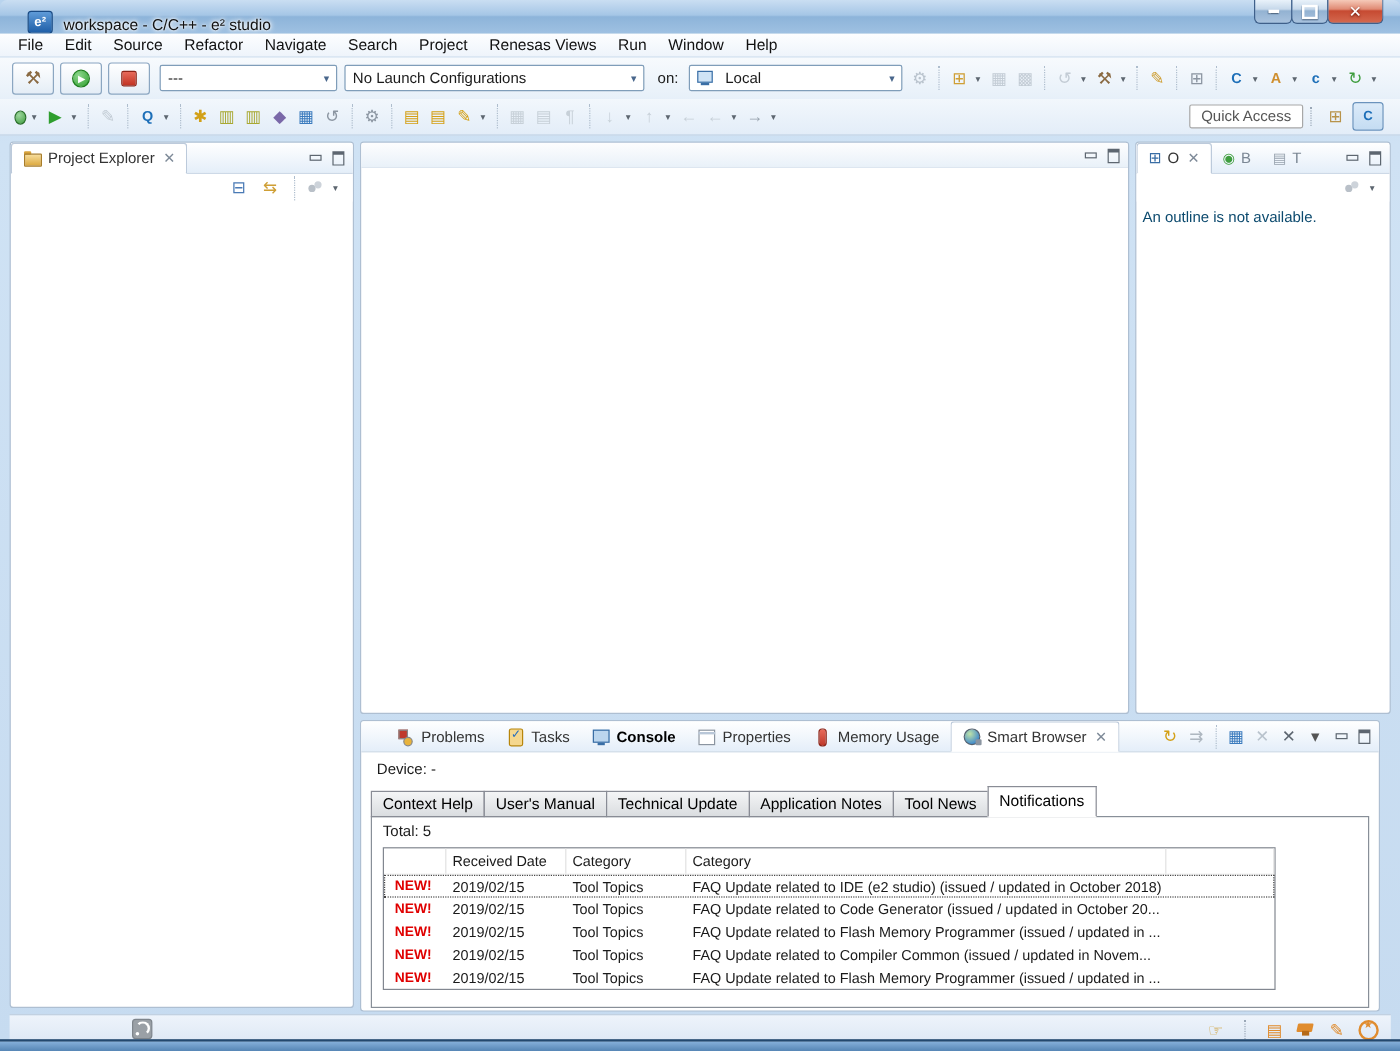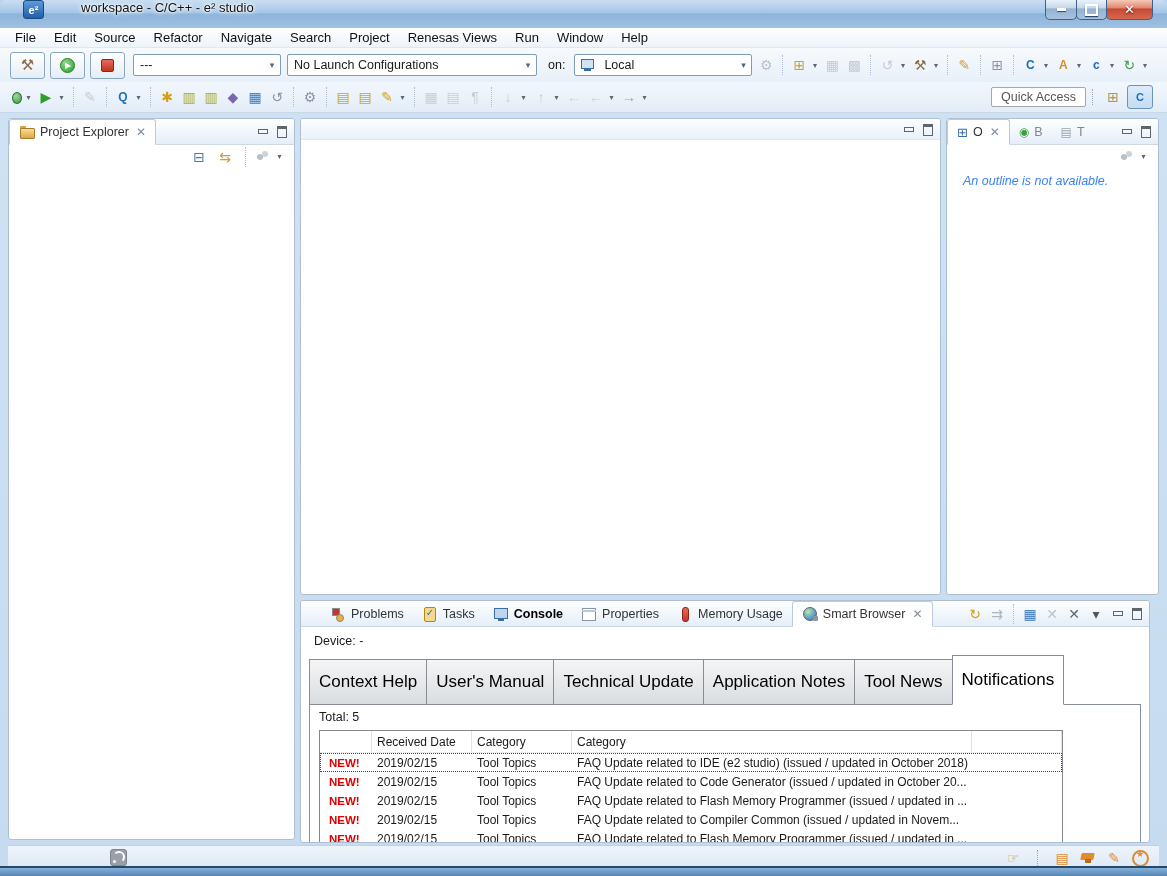--- a/index.html
+++ b/index.html
@@ -2,21 +2,21 @@
 <html><head>
 <meta charset="utf-8">
 <style>
   html,body{margin:0;padding:0;background:#9cbede;}
   body{width:1167px;height:876px;position:relative;overflow:hidden;
        font-family:"Liberation Sans","DejaVu Sans",sans-serif;font-size:12.5px;color:#1a1a1a;}
   .window{position:absolute;inset:0;background:linear-gradient(#b9d4ee,#cfe2f4 120px,#c6dbf0);}
   
   #titlebar{position:absolute;left:0;top:0;width:1167px;height:28px;
     background:linear-gradient(#cadef2,#a5c6e6 45%,#8db4da 50%,#9fc1e2);
-    border-bottom:1px solid #7fa3c8;border-radius:6px 6px 0 0;display:flex;align-items:flex-start;gap:28px;}
+    border-bottom:1px solid #7fa3c8;border-radius:6px 6px 0 0;display:flex;align-items:flex-end;}
   .appbadge{width:19px;height:17px;margin-left:23px;border-radius:3px;
     background:linear-gradient(#5f9bd8,#1f5fa8);color:#fff;font-size:11px;font-weight:bold;
     display:flex;align-items:center;justify-content:center;border:1px solid #184a84;}
   .title{margin-left:9px;font-size:13px;color:#111;
     text-shadow:0 0 6px #fff,0 0 4px #fff,0 0 2px #fff;}
   .winbtns{position:absolute;right:14px;top:0;display:flex;}
   .tb-btn{height:19px;border:1px solid #3f608a;border-top:none;border-radius:0 0 5px 5px;
     background:linear-gradient(#e9f2fa,#c6d8ea 40%,#93b2d2 48%,#a9c3de);
     display:flex;align-items:center;justify-content:center;margin-left:-1px;}
   .tb-min{width:30px;} .tb-max{width:29px;} 
@@ -72,27 +72,27 @@
   .vtab.active{background:#fff;border:1px solid #bccadb;border-bottom:1px solid #fff;
     border-radius:3px 3px 0 0;margin-bottom:-1px;}
   .vtab .bold{font-weight:bold;color:#000;}
   .closex{color:#7e8a98;font-size:12px;font-weight:bold;margin-left:2px;}
   .strip-right{position:absolute;right:4px;top:0;height:25px;display:flex;align-items:center;gap:3px;}
   .pm{width:16px;height:15px;position:relative;display:inline-block;}
   .pm-min:before{content:"";position:absolute;left:3px;top:5px;width:8px;height:3px;border:1px solid #5d6670;}
   .pm-max:before{content:"";position:absolute;left:3px;top:2px;width:8px;height:8px;border:1px solid #5d6670;border-top-width:3px;}
   .viewtools{height:23px;background:#fff;display:flex;justify-content:flex-end;align-items:center;
     padding-right:8px;gap:4px;}
-  .olmsg{padding:6px 16px;font-size:12.5px;color:#3b82f6;font-style:italic;}
+  .olmsg{padding:6px 5px;font-size:12.5px;color:#0c4a6e;}
   .edstrip{height:20px;background:linear-gradient(#fdfdfe,#e9f1f9);border-bottom:1px solid #dde6f0;position:relative;}
   
   .devline{padding:7px 0 0 13px;font-size:12.5px;}
   #subtabs{margin:7px 0 0 8px;display:flex;align-items:flex-end;position:relative;z-index:2;}
-  .wtab{height:20px;line-height:20px;padding:12px 9px;border:1px solid #898c95;margin-right:-1px;
-    background:linear-gradient(#f4f5f6,#e8eaec 45%,#dadde0);font-size:17px;color:#000;}
+  .wtab{height:20px;line-height:20px;padding:0 9px;border:1px solid #898c95;margin-right:-1px;
+    background:linear-gradient(#f4f5f6,#e8eaec 45%,#dadde0);font-size:13px;color:#000;}
   .wtab.active{background:#fff;height:24px;line-height:23px;border-bottom:1px solid #fff;position:relative;z-index:3;}
   .cbox{margin:-1px 8px 0 8px;border:1px solid #888f98;background:#fff;height:160px;position:relative;z-index:1;box-sizing:border-box;}
   .total{padding:5px 0 0 9px;font-size:12.5px;}
   .ntable{margin:6px 0 0 9px;width:744px;border:1px solid #828790;box-sizing:border-box;}
   .trow{display:grid;grid-template-columns:52px 100px 100px 400px 1fr;height:19px;align-items:center;}
   .thead{height:21px;border-bottom:1px solid #ededed;}
   .thead .tc{border-right:1px solid #e2e2e2;height:100%;display:flex;align-items:center;}
   .tc{padding:0 5px;font-size:12px;white-space:nowrap;overflow:hidden;box-sizing:border-box;}
   .trow.focused{outline:1px dotted #444;outline-offset:-1px;}
   .newflag{color:#e00000;font-weight:bold;padding-left:9px;font-size:11.5px;}

